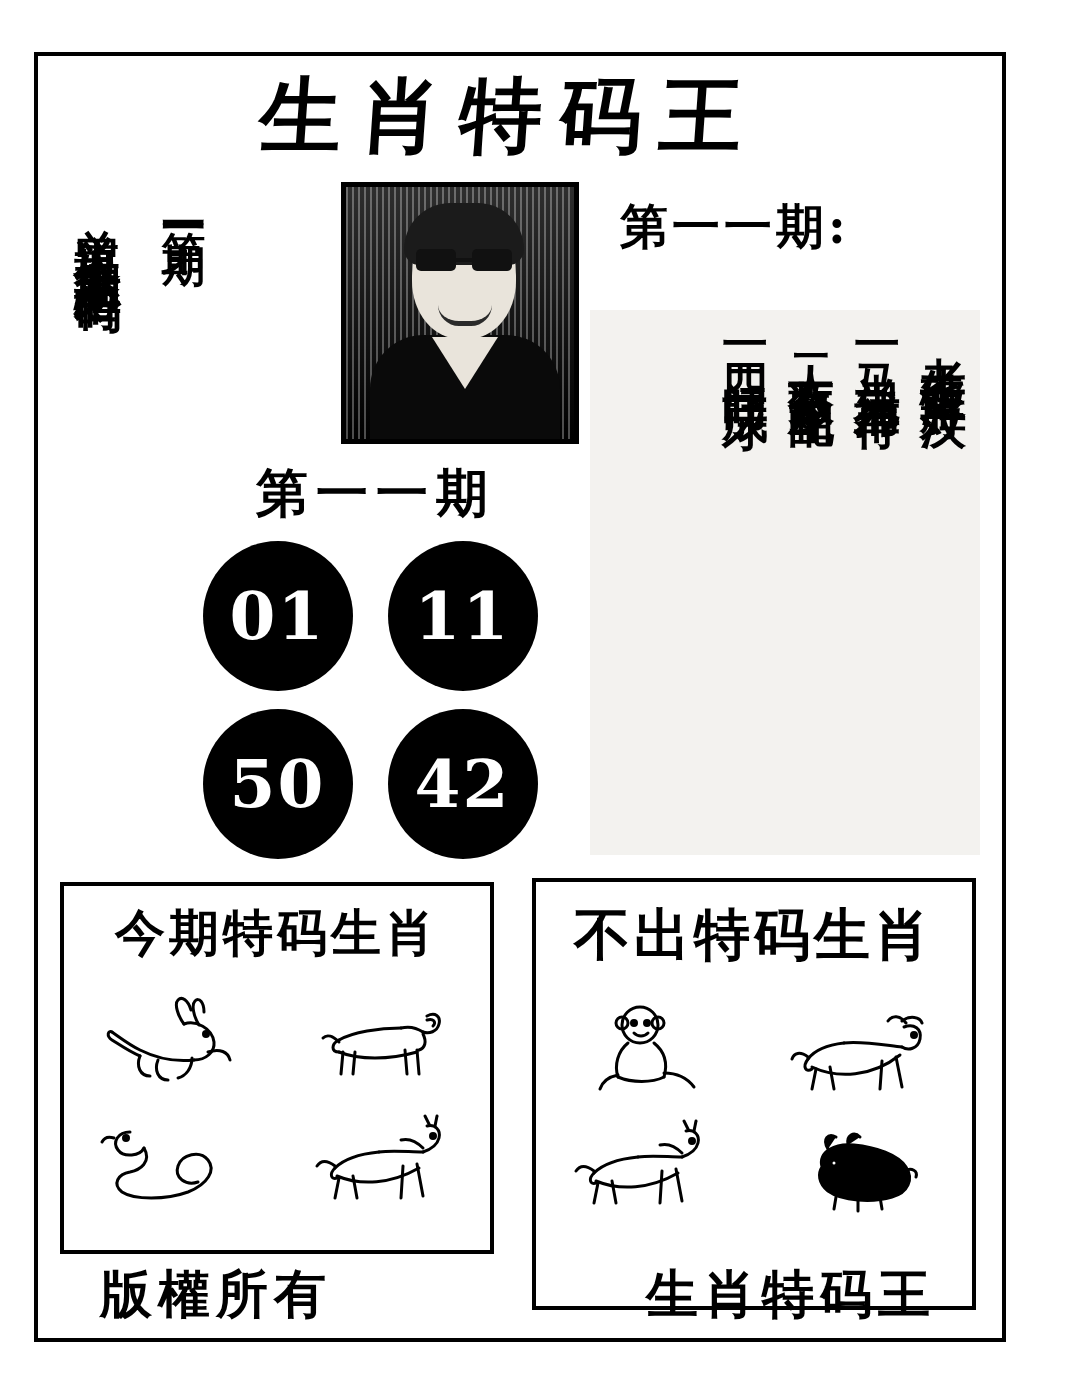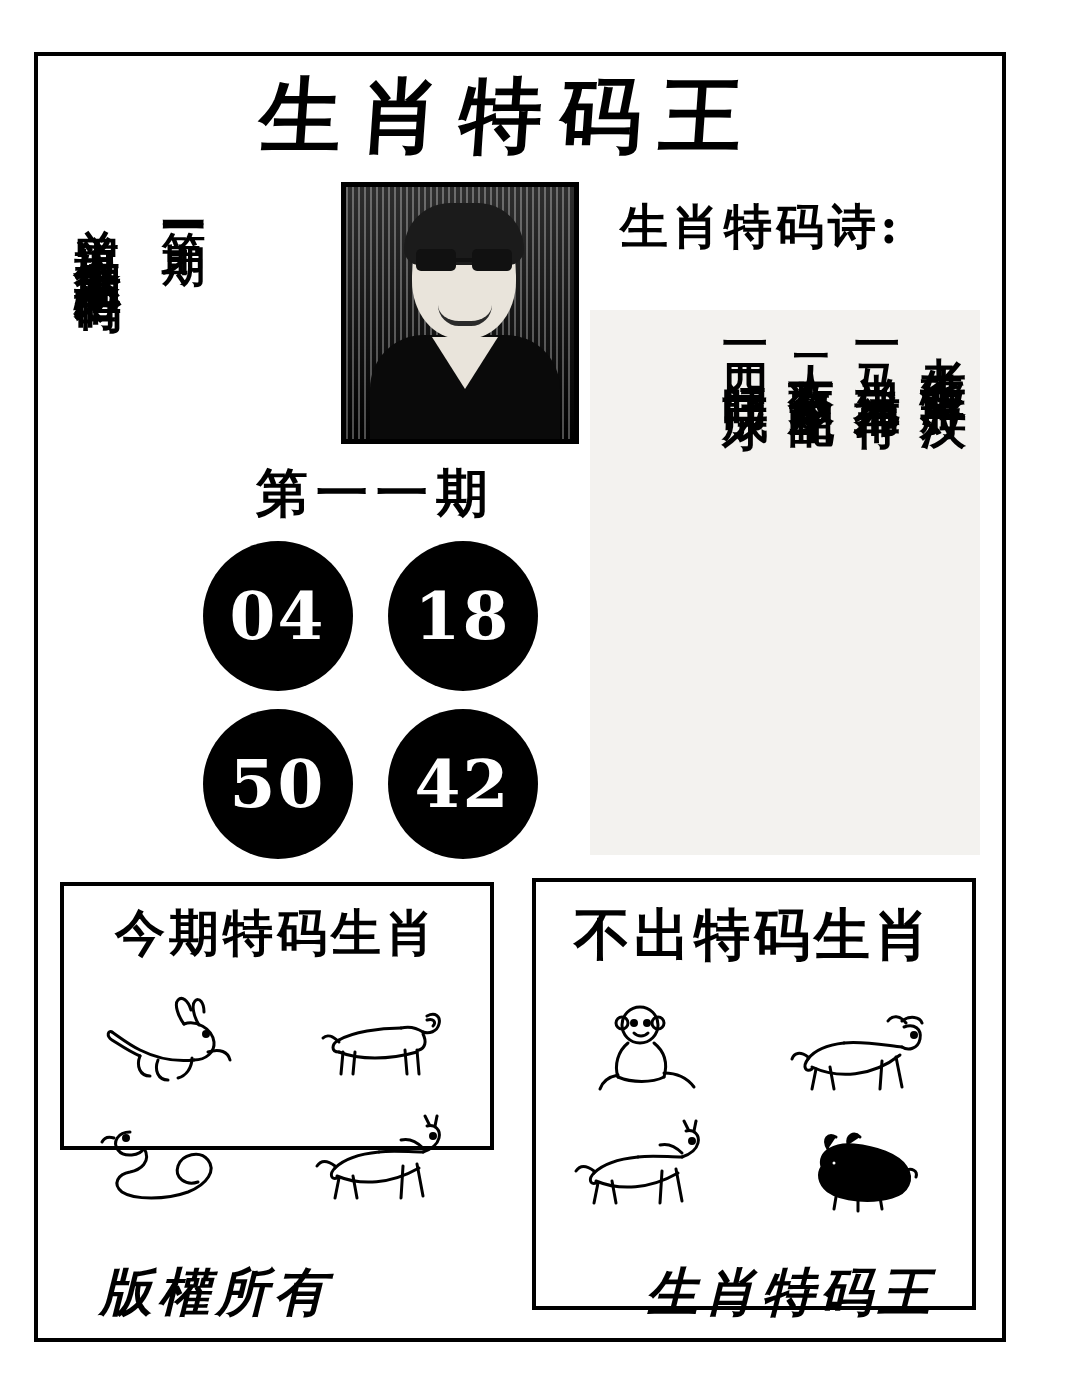--- a/index.html
+++ b/index.html
@@ -114,39 +114,39 @@
     writing-mode:vertical-rl;text-orientation:upright;
     font-family:"DejaVu Serif","Liberation Serif",serif;
     font-weight:bold;font-size:46px;letter-spacing:8px;line-height:56px;color:#000;
     height:100%;
   }
 
   
   .zodiac-box{
     position:absolute;border:4px solid #000;box-sizing:border-box;background:#fff;
   }
-  .zodiac-box.left{left:60px;top:882px;width:434px;height:268px;}
+  .zodiac-box.left{left:60px;top:882px;width:434px;height:372px;}
   .zodiac-box.right{left:532px;top:878px;width:444px;height:432px;}
   .zb-title{
     text-align:center;font-family:"DejaVu Serif","Liberation Serif",serif;
     font-weight:bold;color:#000;white-space:nowrap;
   }
   .zodiac-box.left .zb-title{font-size:50px;letter-spacing:4px;margin-top:14px;}
   .zodiac-box.right .zb-title{font-size:56px;letter-spacing:4px;margin-top:16px;}
   .zb-grid{
     margin-top:14px;display:grid;grid-template-columns:1fr 1fr;grid-template-rows:1fr 1fr;
     height:236px;
   }
   .zb-cell{display:flex;align-items:center;justify-content:center;}
   .zb-cell svg{display:block;}
 
   
   .footer{
     position:absolute;left:60px;top:1258px;width:916px;height:72px;
-    display:flex;justify-content:space-between;align-items:flex-start;padding:0 40px;box-sizing:border-box;font-style:italic;
+    display:flex;justify-content:space-between;align-items:flex-end;padding:0 40px;box-sizing:border-box;
   }
   .footer div{
     font-family:"DejaVu Serif","Liberation Serif",serif;
     font-weight:bold;font-size:52px;letter-spacing:6px;color:#000;white-space:nowrap;
   }
 </style>
 </head>
 <body>
 
 <div class="page">
@@ -168,27 +168,27 @@
           <i></i>
         </div>
       <div class="p-mouth"></div>
       <div class="p-collar"></div>
     </div>
   </div>
 
   <div class="tema-heading">第一一期</div>
 
   <div class="balls">
-    <div class="ball">04</div>
-    <div class="ball">18</div>
+    <div class="ball">01</div>
+    <div class="ball">11</div>
     <div class="ball">50</div>
     <div class="ball">42</div>
   </div>
 
-  <div class="poem-title">生肖特码诗:</div>
+  <div class="poem-title">第一一期:</div>
 
   <div class="poem-box">
     <div class="poem-line">老牛破车胜好汉</div>
     <div class="poem-line">一马当先捕单行</div>
     <div class="poem-line">二人吉数多相配</div>
     <div class="poem-line">一四二门旺成才</div>
   </div>
 
   <div class="zodiac-box left">
     <div class="zb-title">今期特码生肖</div>

